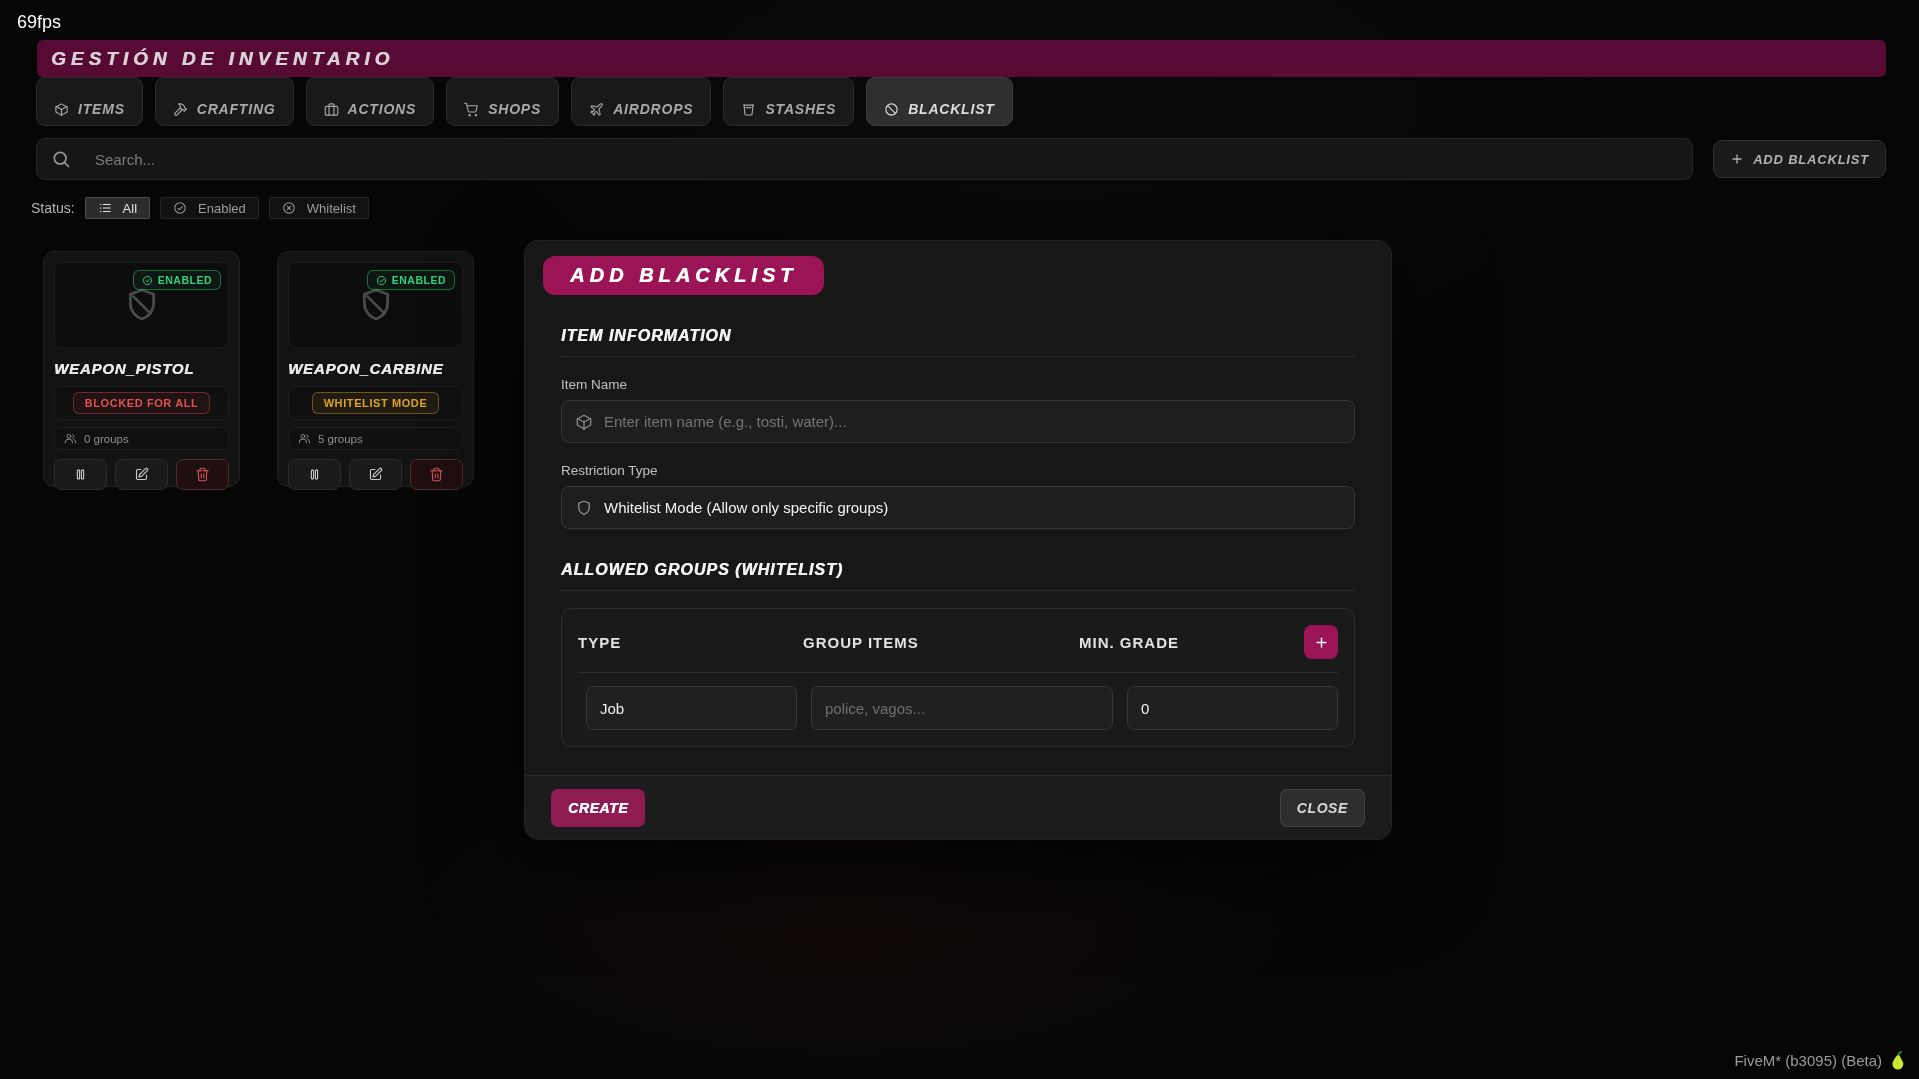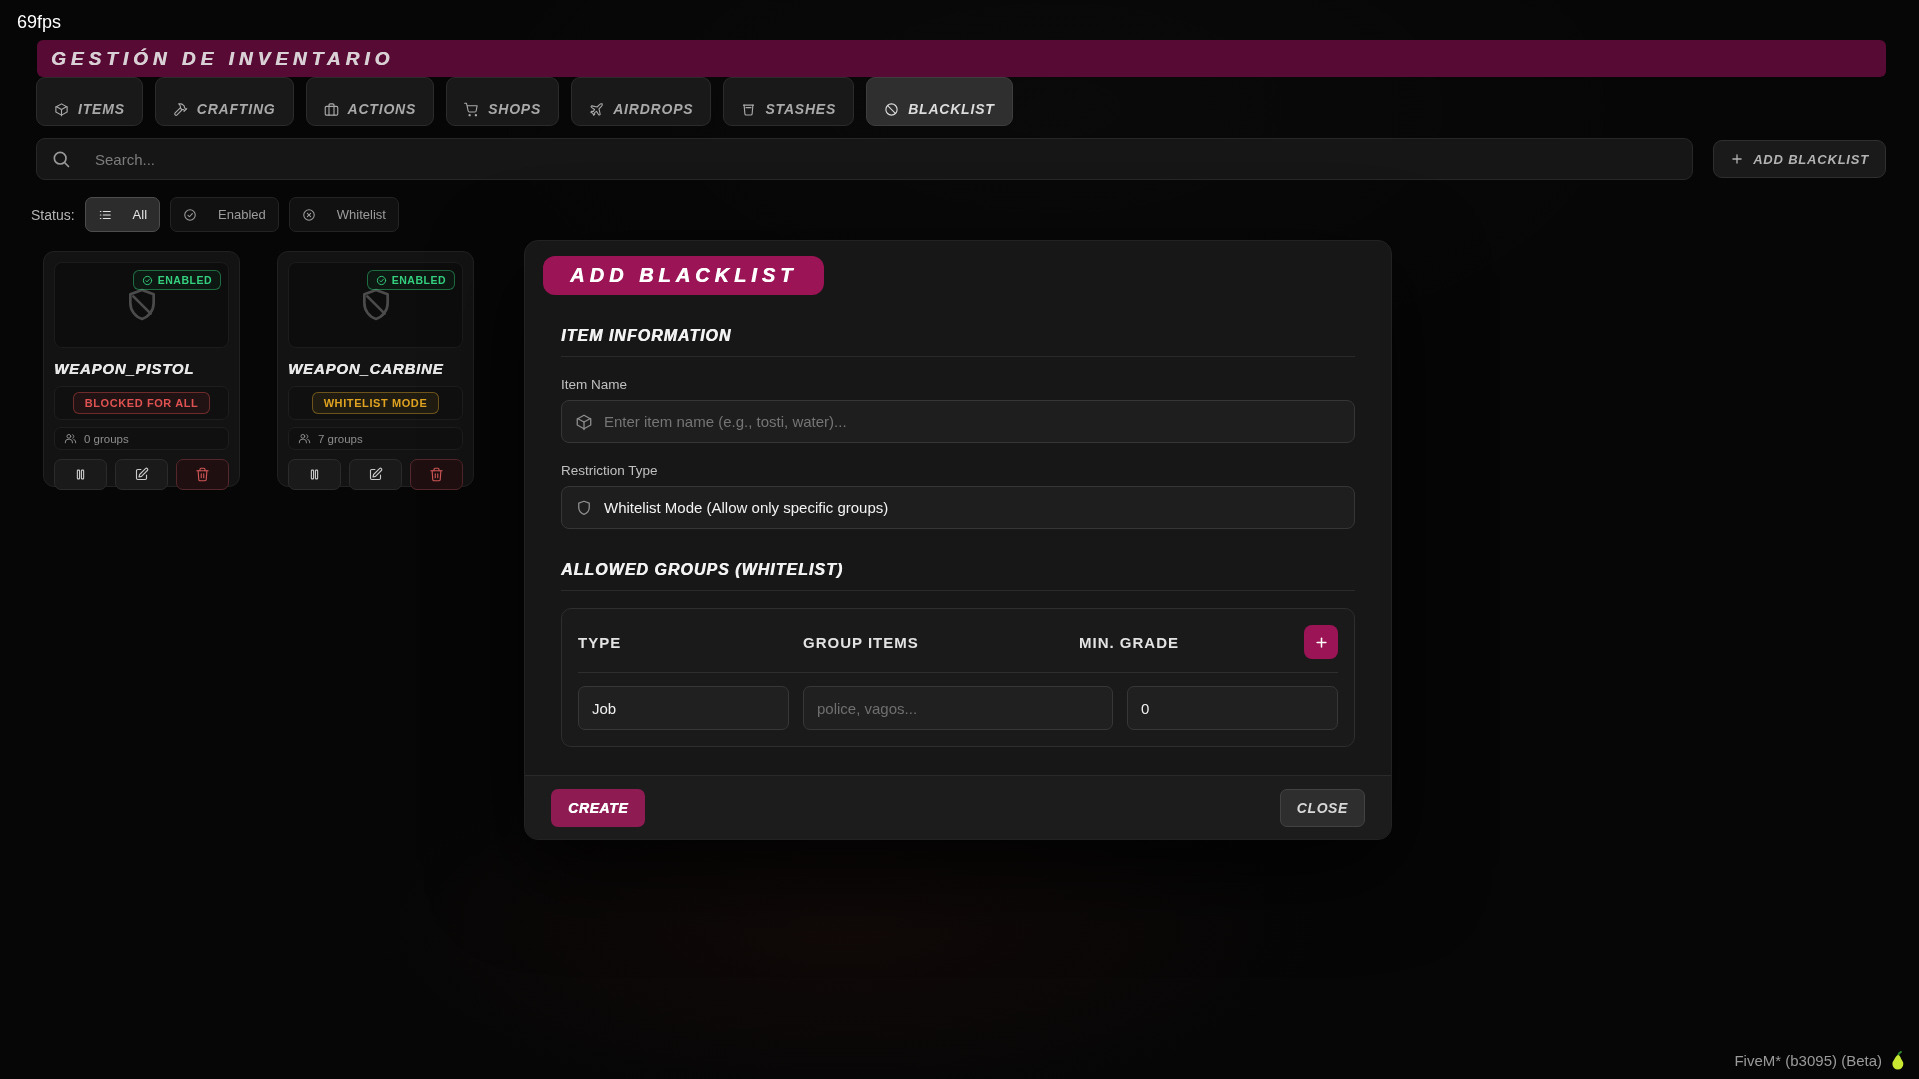--- a/index.html
+++ b/index.html
@@ -55,21 +55,21 @@
   .add-btn {
     height:38px; padding:0 16px; background:#1a1a1a; border:1px solid #2f2f2f; border-radius:9px;
     display:flex; align-items:center; gap:9px; color:#b3b3b3; font-size:13px; letter-spacing:0.8px; cursor:pointer;
   }
   .add-btn svg { width:14px; height:14px; stroke:#b3b3b3; stroke-width:2.2; stroke-linecap:round; }
 
   
   .status-row { position:absolute; left:31px; top:197px; display:flex; align-items:center; gap:10px; z-index:5; }
   .status-label { font-size:14px; color:#b5b5b5; }
   .status-btn {
-    height:35px; padding:0 12px; border-radius:7px; display:flex; gap:21px; align-items:center;
+    height:22px; padding:0 12px; border-radius:1px; display:flex; gap:11px; align-items:center;
     color:#9c9c9c; font-size:13px; background:#111111; border:1px solid #242424; cursor:pointer;
   }
   .status-btn svg { width:14px; height:14px; stroke:currentColor; fill:none; stroke-width:1.8; stroke-linecap:round; stroke-linejoin:round; }
   .status-btn.active { background:#2c2c2c; border-color:#4d4d4d; color:#e2e2e2; }
 
   
   .cards { position:absolute; left:43px; top:251px; display:flex; gap:37px; z-index:5; }
   .card {
     width:197px; height:236px; background:#131313; border:1px solid #212121; border-radius:11px; padding:10px;
   }
@@ -132,21 +132,21 @@
   .groups-card { margin-top:17px; background:#1a1a1a; border:1px solid #2e2e2e; border-radius:10px; padding:16px; }
   .groups-header { display:flex; align-items:center; gap:14px; }
   .gh { font-size:15px; font-weight:700; letter-spacing:1px; color:#e3e3e3; }
   .gcol1 { width:211px; } .gcol2 { flex:1; } .gcol3 { width:211px; }
   .plus-btn {
     width:34px; height:34px; background:#9b1456; border:none; border-radius:8px;
     display:flex; align-items:center; justify-content:center; cursor:pointer; flex:none;
   }
   .plus-btn svg { width:15px; height:15px; stroke:#fff; stroke-width:2.4; stroke-linecap:round; }
   .groups-divider { margin-top:13px; border-top:1px solid #2e2e2e; }
-  .group-row { display:flex; gap:14px; margin-top:13px; align-items:center; }
+  .group-row { display:flex; gap:14px; margin-top:13px; align-items:center;margin-left:8px; }
   .g-input {
     height:44px; background:#202020; border:1px solid #373737; border-radius:7px;
     display:flex; align-items:center; padding:0 13px;
   }
   .g-input input, .g-input .sel {
     width:100%; background:transparent; border:none; outline:none; color:#f0f0f0; font-size:15px;
     font-family:"Liberation Sans", sans-serif;
   }
   .g-input input::placeholder { color:#6f6f6f; }
 
@@ -356,21 +356,21 @@
     <div class="mode-box">
       <span class="mode-badge mode-whitelist">WHITELIST MODE</span>
     </div>
     <div class="groups-box">
       <svg viewBox="0 0 24 24">
           <circle cx="9" cy="8" r="3.5"></circle>
           <path d="M2.5 20v-1.5a5 5 0 015-5h3a5 5 0 015 5V20"></path>
           <path d="M16 5a3.5 3.5 0 010 6.5"></path>
           <path d="M18 13.7a5 5 0 013.5 4.8V20"></path>
         </svg>
-      <span>7 groups</span>
+      <span>5 groups</span>
     </div>
     <div class="card-actions">
       <div class="action-btn">
         <svg viewBox="0 0 24 24">
             <rect x="7" y="5" width="3.5" height="14" rx="1"></rect>
             <rect x="13.5" y="5" width="3.5" height="14" rx="1"></rect>
           </svg>
       </div>
       <div class="action-btn">
         <svg viewBox="0 0 24 24">

